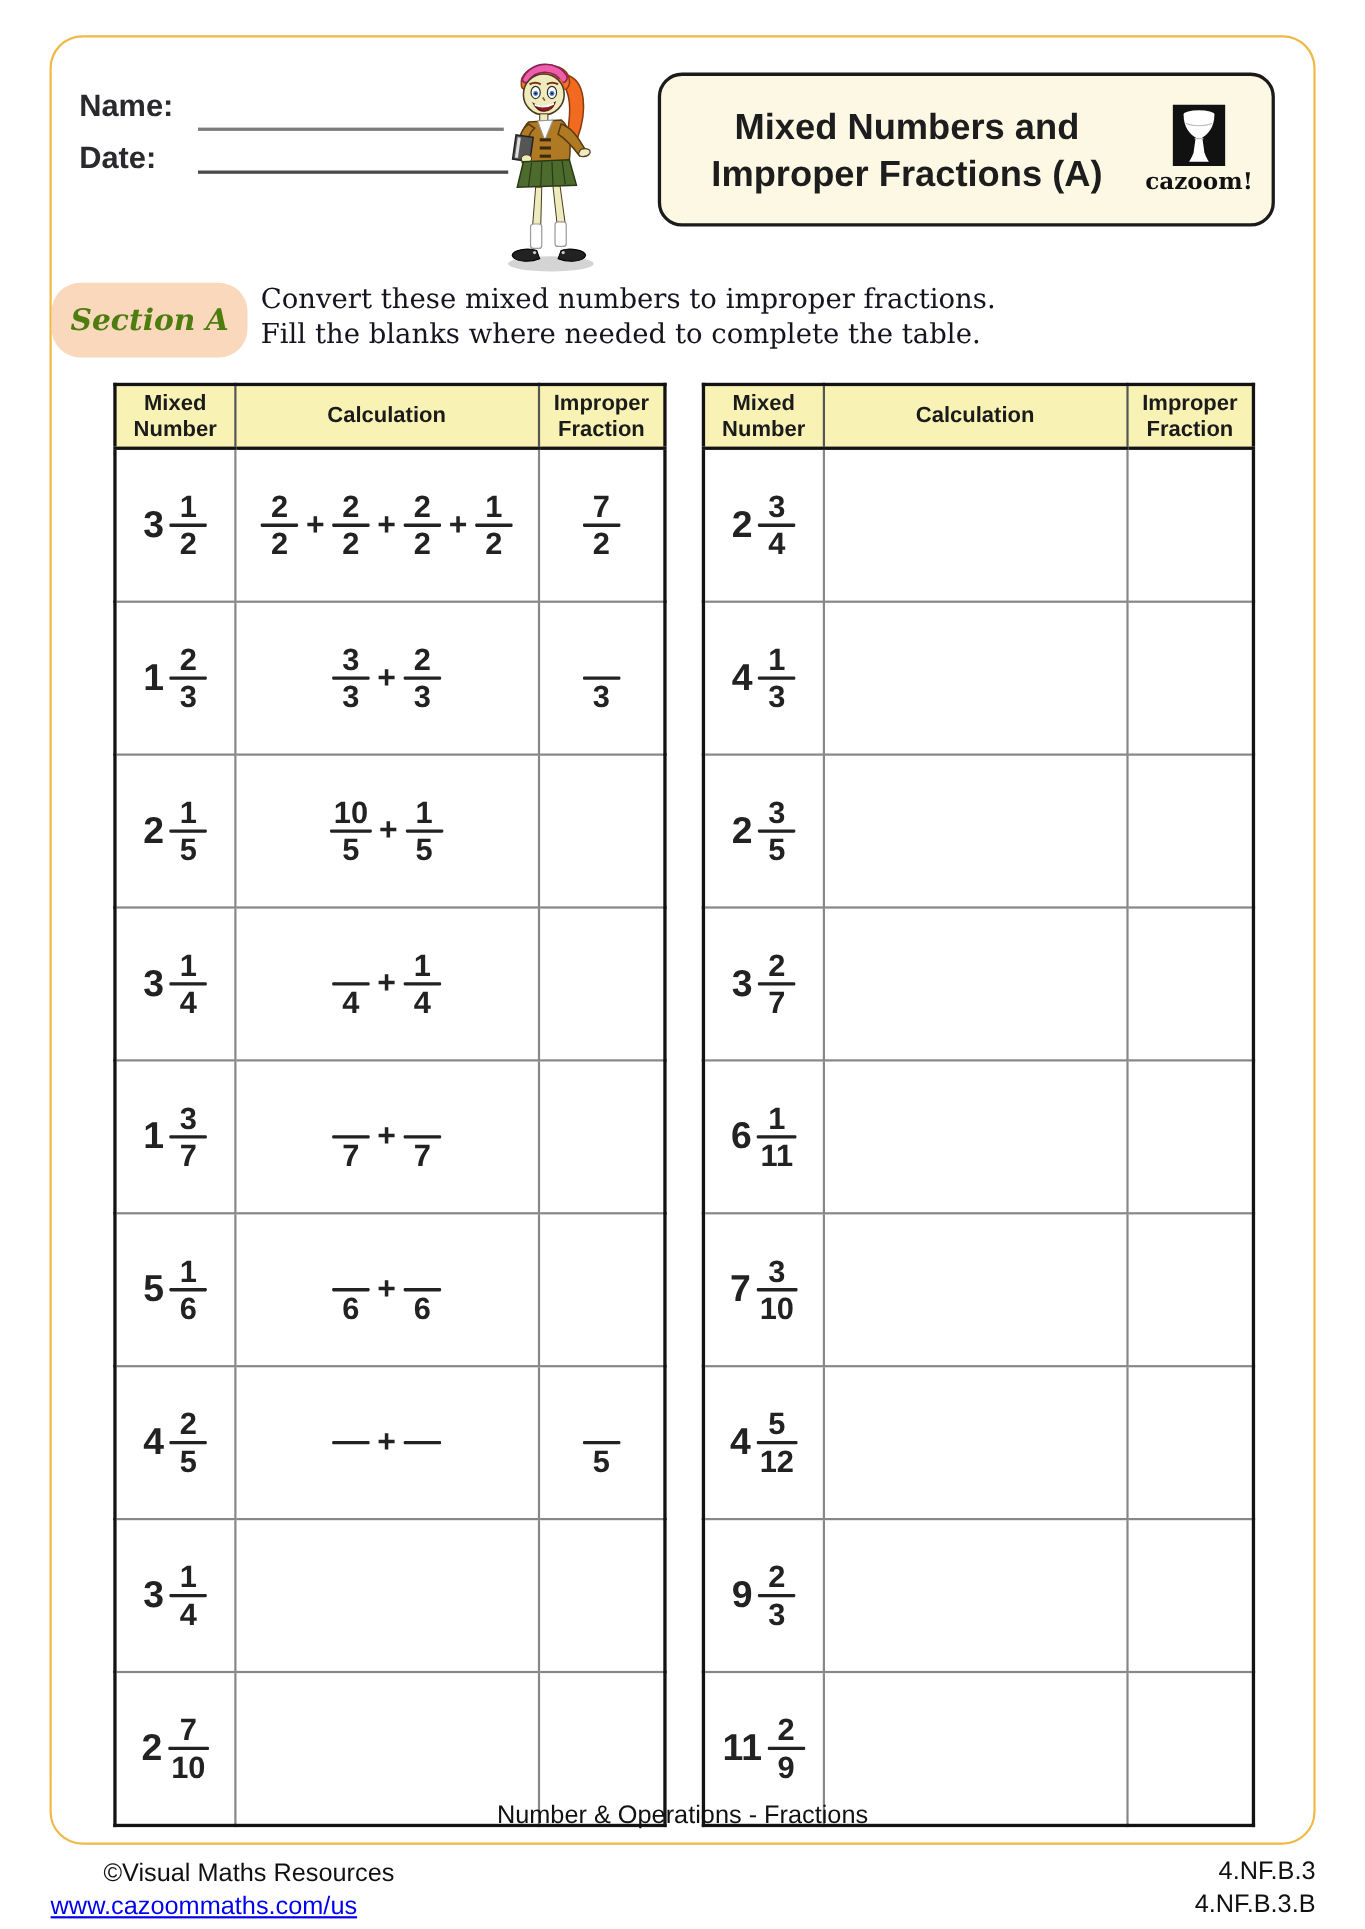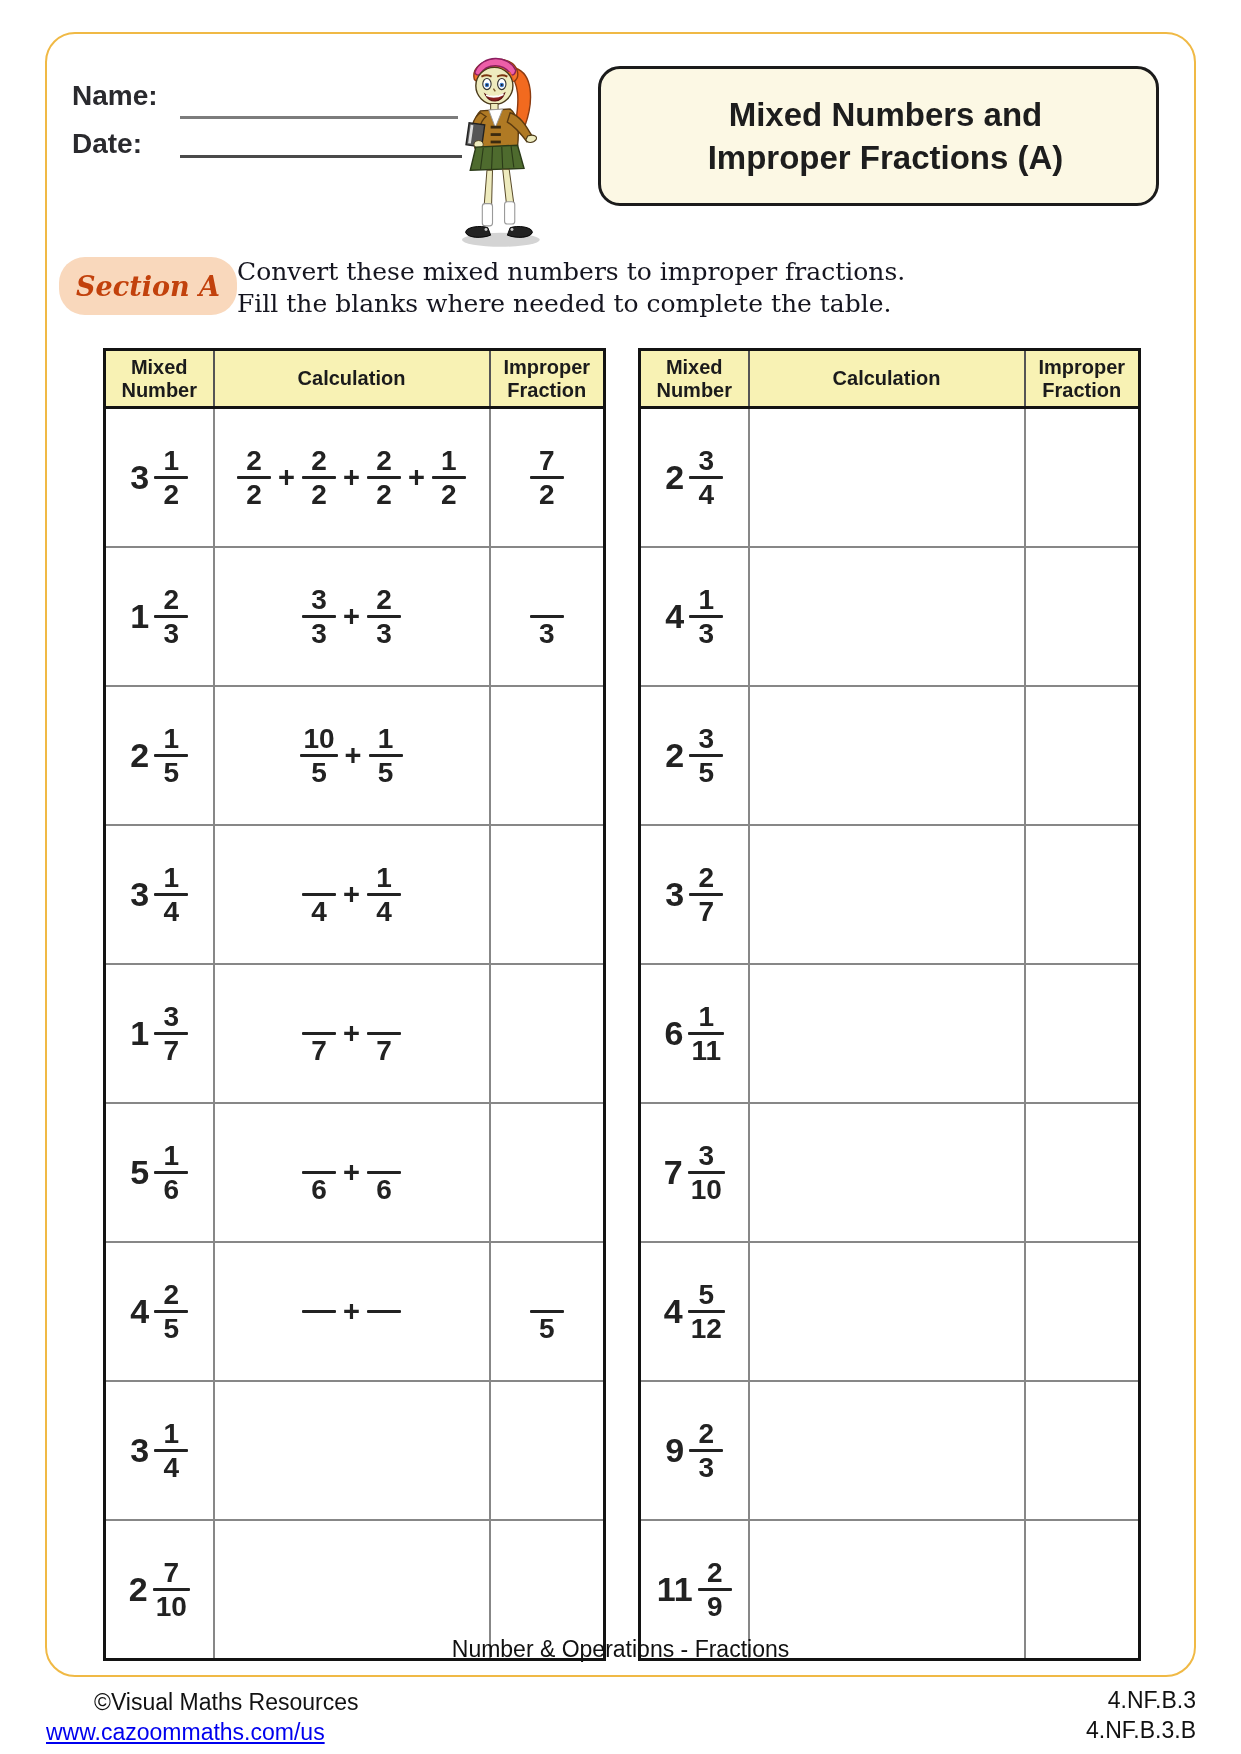--- a/index.html
+++ b/index.html
@@ -25,23 +25,23 @@
   .title-box{
     position:absolute;left:598px;top:66px;width:561px;height:140px;
     background:#FCF8E4;border:3px solid #1b1b1b;border-radius:22px;
     display:flex;align-items:center;box-sizing:border-box;
   }
   .title-text{flex:1;text-align:center;font-weight:bold;font-size:33px;line-height:43px;color:#1d1d1d;padding-left:14px;}
   .logo-block{width:112px;display:flex;flex-direction:column;align-items:center;margin-right:10px;}
   .logo-text{font-family:"DejaVu Serif",serif;font-weight:bold;font-size:21px;color:#111;margin-top:1px;}
   
   .section-badge{
-    position:absolute;left:47px;top:257px;width:178px;height:58px;background:#F9D8BC;border-radius:26px;
+    position:absolute;left:47px;top:257px;width:178px;height:68px;background:#F9D8BC;border-radius:26px;
     display:flex;align-items:center;justify-content:center;
-    font-family:"DejaVu Serif",serif;font-style:italic;font-weight:bold;font-size:27px;color:#c2410c;margin-left:12px;
+    font-family:"DejaVu Serif",serif;font-style:italic;font-weight:bold;font-size:27px;color:#4d7c0f;
   }
   .instructions{
     position:absolute;left:237px;top:256px;font-family:"DejaVu Serif",serif;
     font-size:25px;line-height:32px;color:#15151f;
   }
   
   .table-slot{position:absolute;top:348px;}
   #left-table-slot{left:103px;}
   #right-table-slot{left:638px;}
   .wtable{border-collapse:collapse;table-layout:fixed;background:#fff;border:3.5px solid #131313;padding-left:36px;}
@@ -133,20 +133,30 @@
   <path d="M86,201 C86,195 70,193 62,196 L59,204 C69,208 84,207 86,201 Z" fill="#222" stroke="#000" stroke-width="1"></path>
   <circle cx="36" cy="198" r="1.6" fill="#ccc"></circle>
     <circle cx="64" cy="198" r="1.6" fill="#ccc"></circle>
 </svg>
 
 <div class="title-box">
   <div class="title-text">
     <div>Mixed Numbers and</div>
     <div>Improper Fractions (A)</div>
   </div>
+  <div class="logo-block">
+    <svg width="48" height="56" viewBox="0 0 48 56" aria-hidden="true">
+      <rect x="0" y="0" width="48" height="56" fill="#111"></rect>
+      <ellipse cx="24" cy="9" rx="14" ry="3.8" fill="#fff"></ellipse>
+      <path d="M10,9 C10,21 16,27 21,30 L19,44 C17,49 16,50 15,52 L33,52 C32,50 31,49 29,44 L27,30 C32,27 38,21 38,9 Z" fill="#fff"></path>
+      <path d="M12,17 C18,20 30,20 36,17" stroke="#bbb" stroke-width="1" fill="none"></path>
+      <path d="M20,31 L28,31" stroke="#bbb" stroke-width="1"></path>
+    </svg>
+    <div class="logo-text">cazoom!</div>
+  </div>
 </div>
 
 <div class="section-badge">Section A</div>
 <div class="instructions">
   <div>Convert these mixed numbers to improper fractions.</div>
   <div>Fill the blanks where needed to complete the table.</div>
 </div>
 
 <div id="left-table-slot" class="table-slot">
     <table class="wtable">

